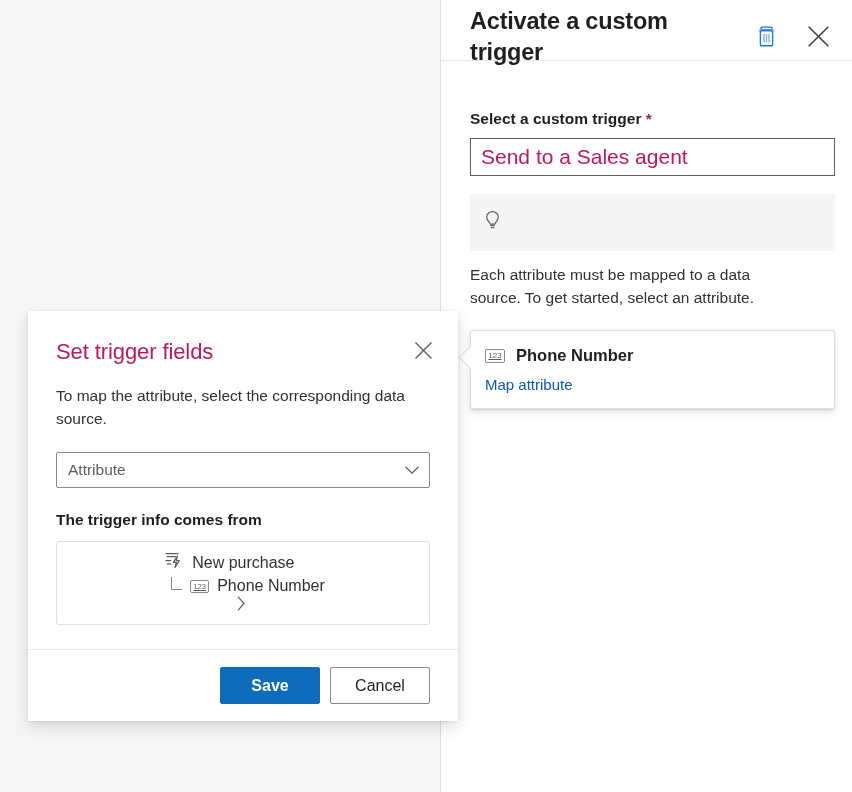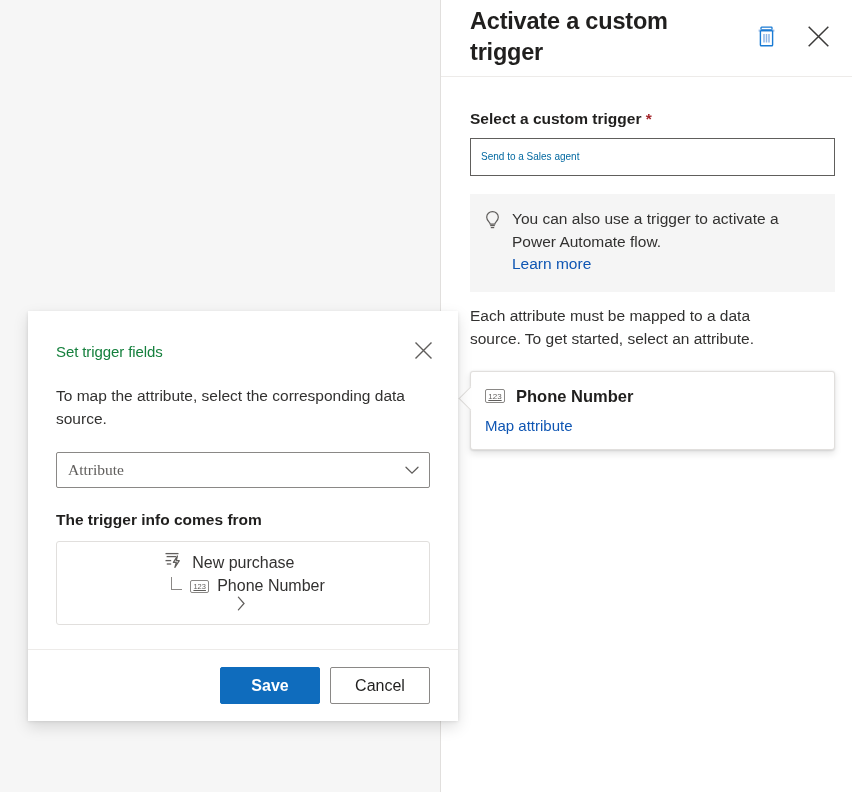--- a/index.html
+++ b/index.html
@@ -30,21 +30,21 @@
 
   
   #side-panel {
     position: absolute;
     left: 441px; top: 0;
     width: 411px; height: 792px;
     background: #ffffff;
   }
   #panel-header {
     position: relative;
-    height: 77px;
+    height: 61px;
     border-bottom: 1px solid #edebe9;
   }
   #panel-title {
     position: absolute;
     left: 29px; top: 6px;
     width: 245px;
     font-size: 23.5px;
     font-weight: 600;
     line-height: 31px;
     letter-spacing: -0.2px;
@@ -86,22 +86,22 @@
     width: 365px;
     height: 38px;
     border: 1px solid #605e5c;
     background: #ffffff;
     display: flex;
     align-items: center;
     padding: 0 10px;
     cursor: pointer;
   }
   #trigger-select-value {
-    font-size: 10px;
-    color: #0369a1;
+    font-size: 21px;
+    color: #be185d;
     line-height: 20px;
   }
 
   #info-box {
     margin-top: 18px;
     width: 365px;
     background: #f5f5f5;
     padding: 14px 14px 16px 14px;
     display: flex;
     gap: 11px;
@@ -200,23 +200,23 @@
     width: 430px;
     background: #ffffff;
     box-shadow: 0 6.4px 14.4px rgba(0,0,0,0.13), 0 1.2px 3.6px rgba(0,0,0,0.11);
     z-index: 20;
   }
   #dialog-header {
     position: relative;
     padding: 27px 28px 0 28px;
   }
   #dialog-title {
-    font-size: 15px;
+    font-size: 22px;
     font-weight: 400;
-    color: #15803d;
+    color: #be185d;
     line-height: 28px;
     letter-spacing: -0.1px;
   }
   #dialog-close {
     position: absolute;
     right: 20px; top: 26px;
     width: 30px; height: 30px;
     display: flex; align-items: center; justify-content: center;
     background: transparent;
     border: none;
@@ -236,21 +236,20 @@
     margin-top: 22px;
     width: 374px;
     height: 36px;
     border: 1px solid #8a8886;
     border-radius: 2px;
     background: #ffffff;
     display: flex;
     align-items: center;
     padding: 0 10px 0 11px;
     cursor: pointer;
-    font-family: Liberation Serif, serif;
   }
   #attribute-dropdown-value {
     flex: 1;
     font-size: 15.5px;
     color: #605e5c;
     line-height: 20px;
   }
   #source-label {
     margin-top: 22px;
     font-size: 15.5px;
@@ -376,24 +375,20 @@
     </div>
 
     <div id="info-box">
       <span style="flex:0 0 auto; margin-top:2px;">
         <svg width="17" height="21" viewBox="0 0 17 21" fill="none" aria-hidden="true">
           <path d="M8.5 1.6 C5.2 1.6 2.7 4.1 2.7 7.2 C2.7 9.3 3.8 10.6 4.9 11.9 C5.5 12.6 6 13.2 6.2 14.1 H10.8 C11 13.2 11.5 12.6 12.1 11.9 C13.2 10.6 14.3 9.3 14.3 7.2 C14.3 4.1 11.8 1.6 8.5 1.6 Z" stroke="#605e5c" stroke-width="1.2"></path>
           <path d="M6.2 15.6 H10.8" stroke="#605e5c" stroke-width="1.2"></path>
           <path d="M6.8 17.6 H10.2" stroke="#605e5c" stroke-width="1.2"></path>
         </svg>
       </span>
-      <div id="info-box-text">
-        <span>You can also use a trigger to activate a Power Automate flow.</span><br>
-        <a class="link">Learn more</a>
-      </div>
     </div>
 
 
     <div id="map-attributes-desc">Each attribute must be mapped to a data source. To get started, select an attribute.</div>
 
     <div id="attribute-card">
       <div id="attribute-card-pointer"></div>
       <div id="attribute-card-row">
         <span class="num-icon lg">123</span>
         <span id="attribute-card-name">Phone Number</span>

